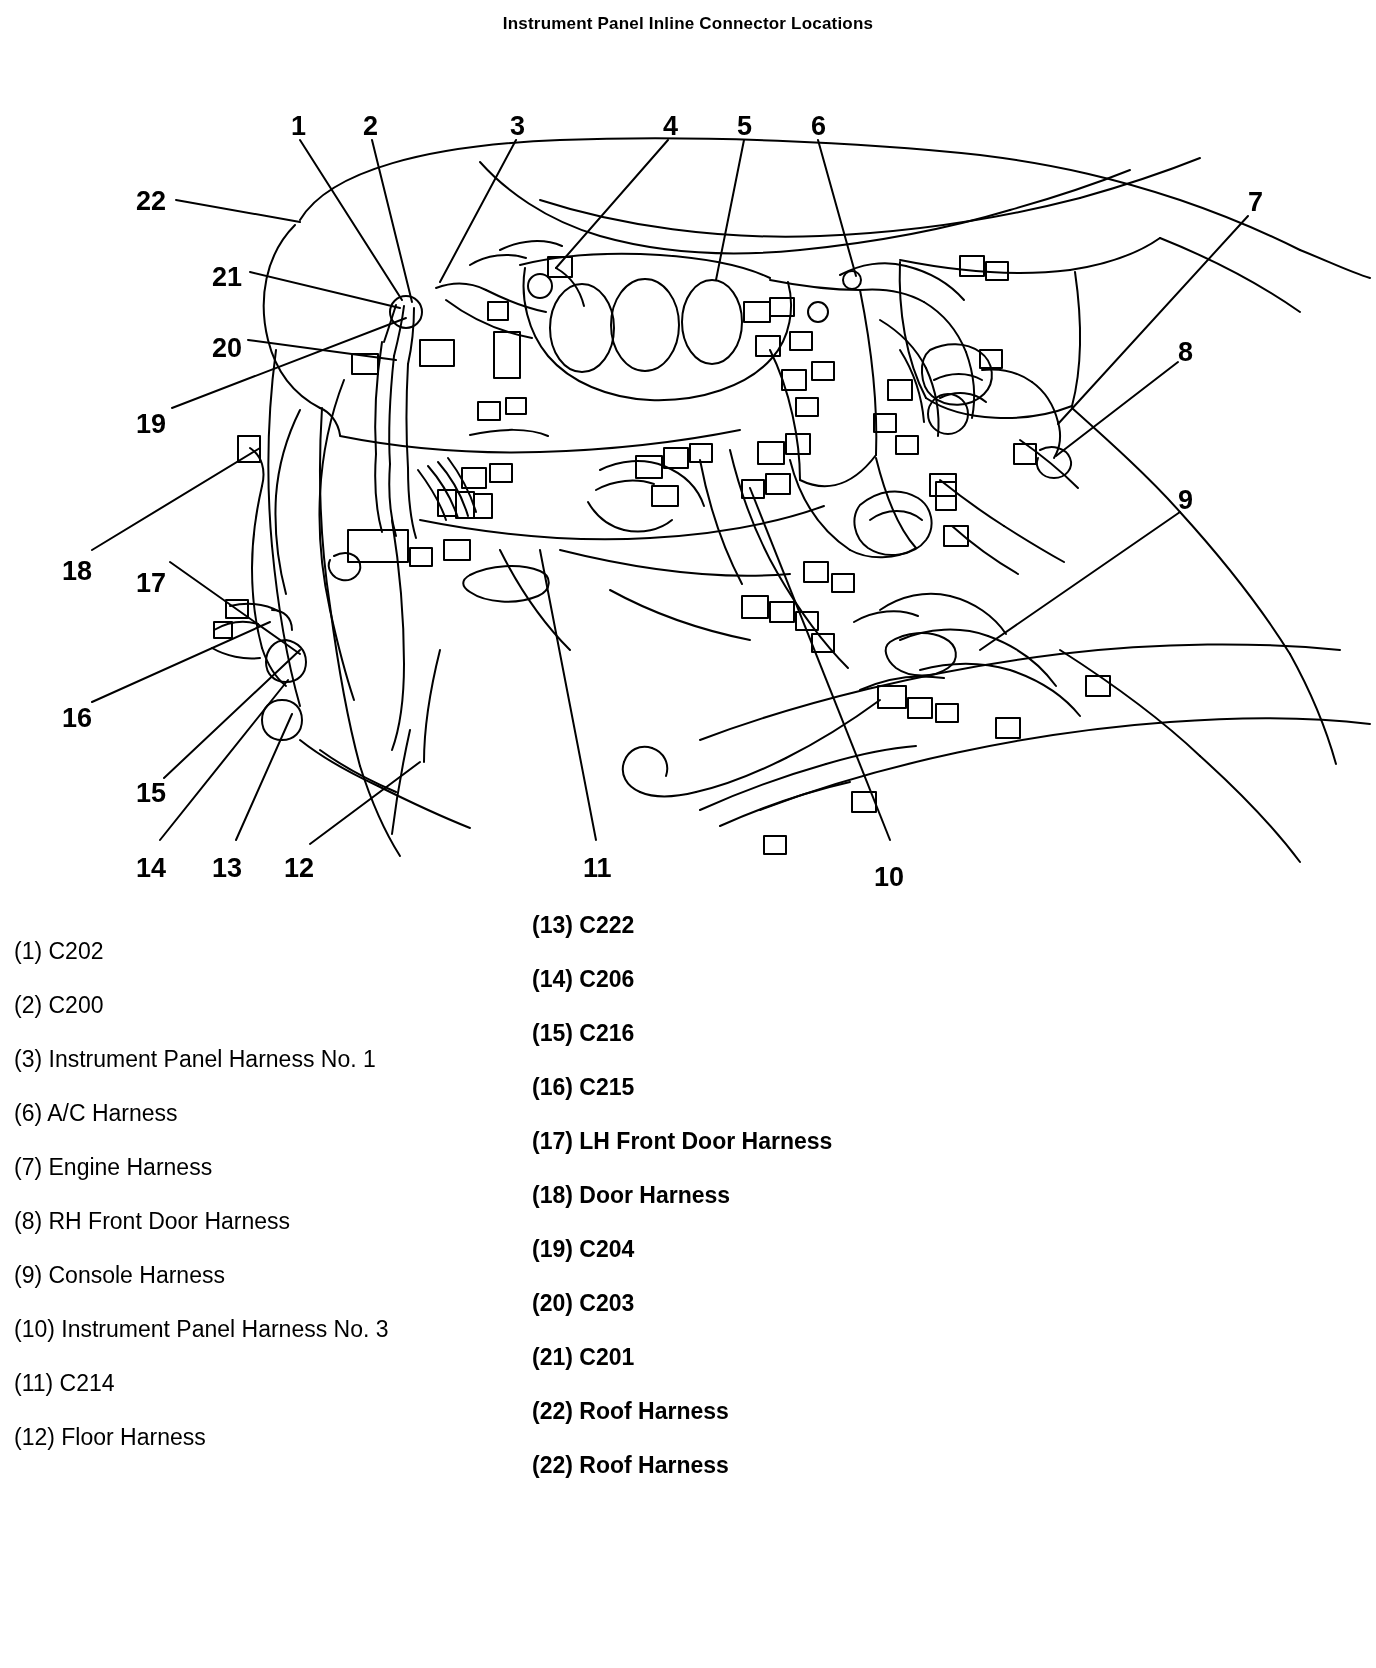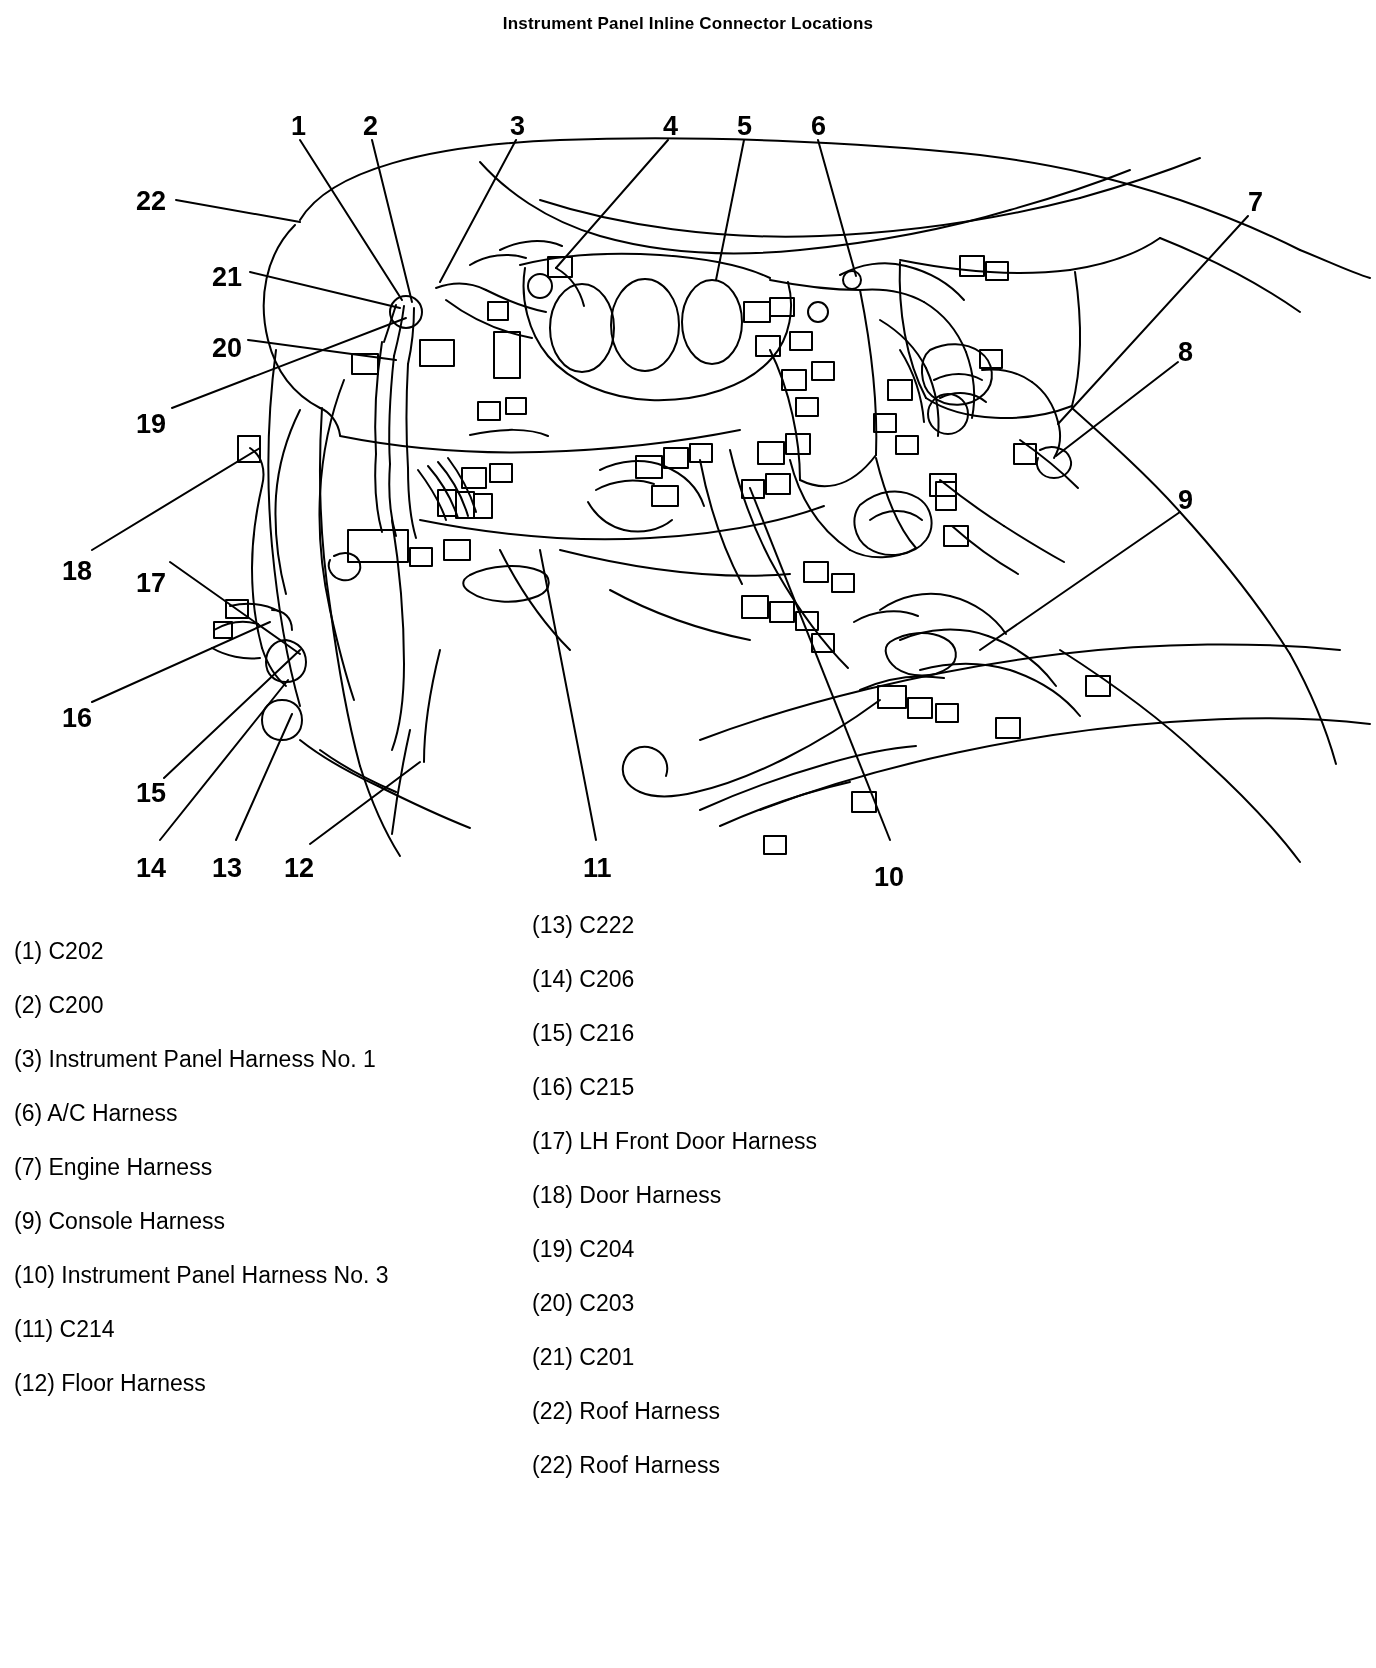--- a/index.html
+++ b/index.html
@@ -50,21 +50,21 @@
     width: 1376px;
     height: 760px;
   }
   .legend-col {
     position: absolute;
     top: 0;
     font-size: 23px;
     line-height: 1;
   }
   .legend-col.left { left: 14px; width: 520px; }
-  .legend-col.right { left: 532px; width: 600px; }
+  .legend-col.right { left: 532px; width: 600px; font-weight: bold; }
   .legend-item {
     display: block;
     margin-bottom: 31px;
     white-space: nowrap;
   }
   .legend-col.left .legend-item:first-child { margin-top: 40px; }
   .legend-col.right .legend-item:first-child { margin-top: 14px; }
 </style>
 </head>
 <body>
@@ -384,20 +384,21 @@
   <div class="callout" style="left:136px; top:138px;">22</div>
 </div>
 
 <div id="legend">
   <div class="legend-col left">
     <span class="legend-item">(1) C202</span>
     <span class="legend-item">(2) C200</span>
     <span class="legend-item">(3) Instrument Panel Harness No. 1</span>
     <span class="legend-item">(6) A/C Harness</span>
     <span class="legend-item">(7) Engine Harness</span>
+    <span class="legend-item">(8) RH Front Door Harness</span>
     <span class="legend-item">(9) Console Harness</span>
     <span class="legend-item">(10) Instrument Panel Harness No. 3</span>
     <span class="legend-item">(11) C214</span>
     <span class="legend-item">(12) Floor Harness</span>
   </div>
   <div class="legend-col right">
     <span class="legend-item">(13) C222</span>
     <span class="legend-item">(14) C206</span>
     <span class="legend-item">(15) C216</span>
     <span class="legend-item">(16) C215</span>

